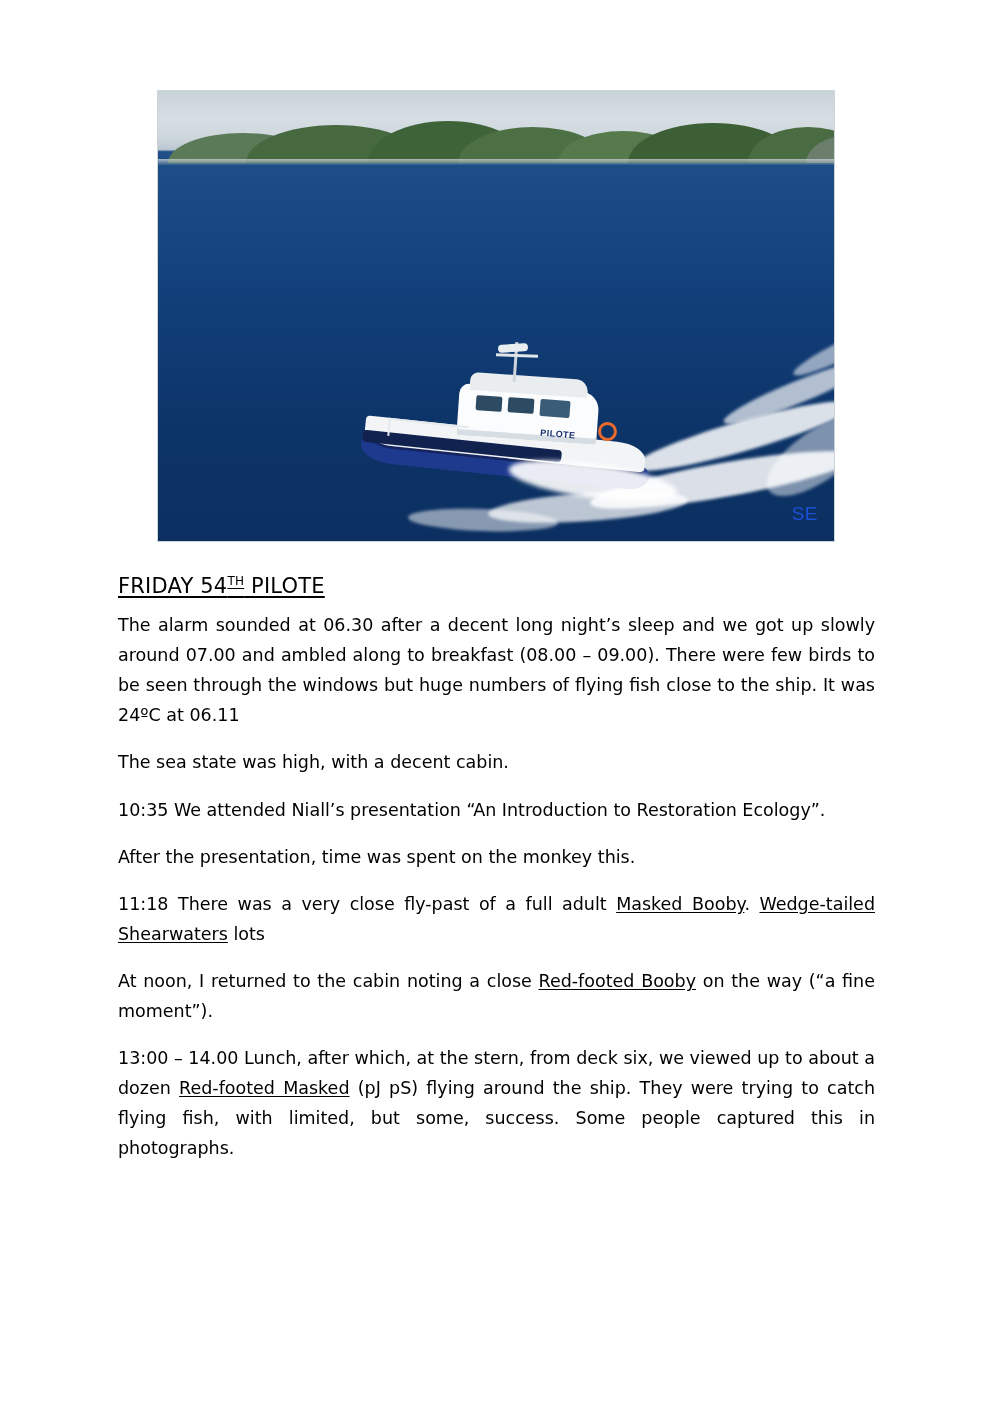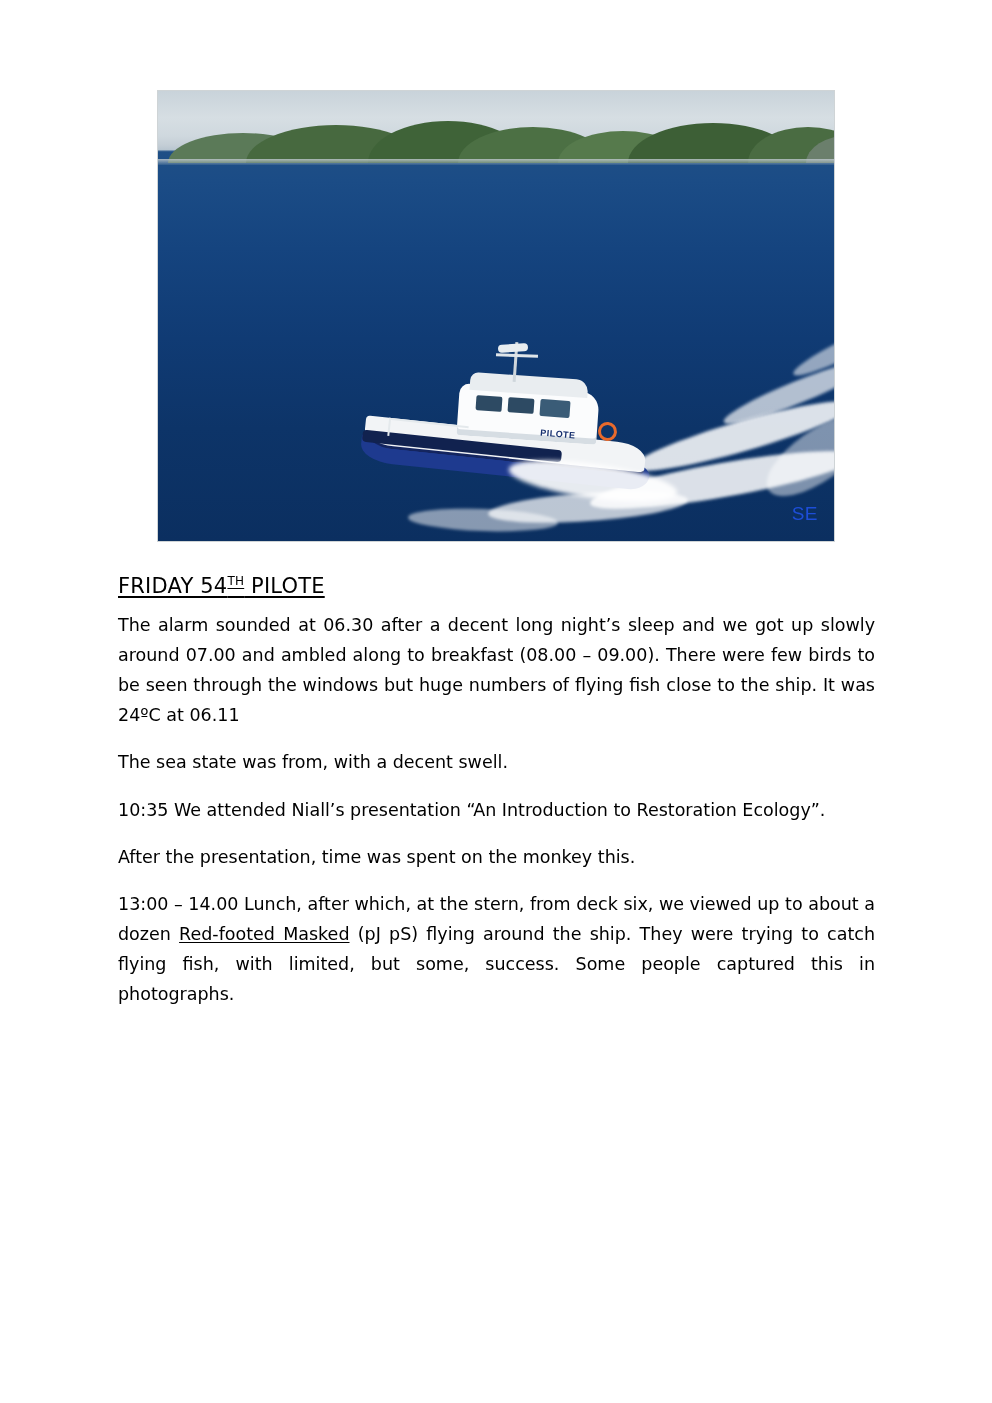--- a/index.html
+++ b/index.html
@@ -237,20 +237,22 @@
       </div>
     </div>
     <div class="photo-credit">SE</div>
   </div>
 
   <div class="doc-body">
     <h1 class="doc-title"><span>FRIDAY 54</span><sup>TH</sup><span> PILOTE</span></h1>
 
     <div id="paragraphs">
         <p class="para first"><span>The alarm sounded at 06.30 after a decent long night’s sleep and we got up slowly around 07.00 and ambled along to breakfast (08.00 – 09.00). There were few birds to be seen through the windows but huge numbers of flying fish close to the ship. It was 24ºC at 06.11</span></p>
-        <p class="para"><span>The sea state was from, with a decent swell.</span></p>
+        <p class="para"><span>The sea state was high, with a decent cabin.</span></p>
         <p class="para"><span>10:35 We attended Niall’s presentation “An Introduction to Restoration Ecology”.</span></p>
         <p class="para"><span>After the presentation, time was spent on the monkey this.</span></p>
+        <p class="para"><span>11:18 There was a very close fly-past of a full adult </span><span class="u">Masked Booby</span><span>. </span><span class="u">Wedge-tailed Shearwaters</span><span> lots</span></p>
+        <p class="para"><span>At noon, I returned to the cabin noting a close </span><span class="u">Red-footed Booby</span><span> on the way (“a fine moment”).</span></p>
         <p class="para"><span>13:00 – 14.00 Lunch, after which, at the stern, from deck six, we viewed up to about a dozen </span><span class="u">Red-footed Masked</span><span> (pJ pS) flying around the ship. They were trying to catch flying fish, with limited, but some, success. Some people captured this in photographs.</span></p>
       </div>
   </div>
 
 </div>
 
 </body></html>

